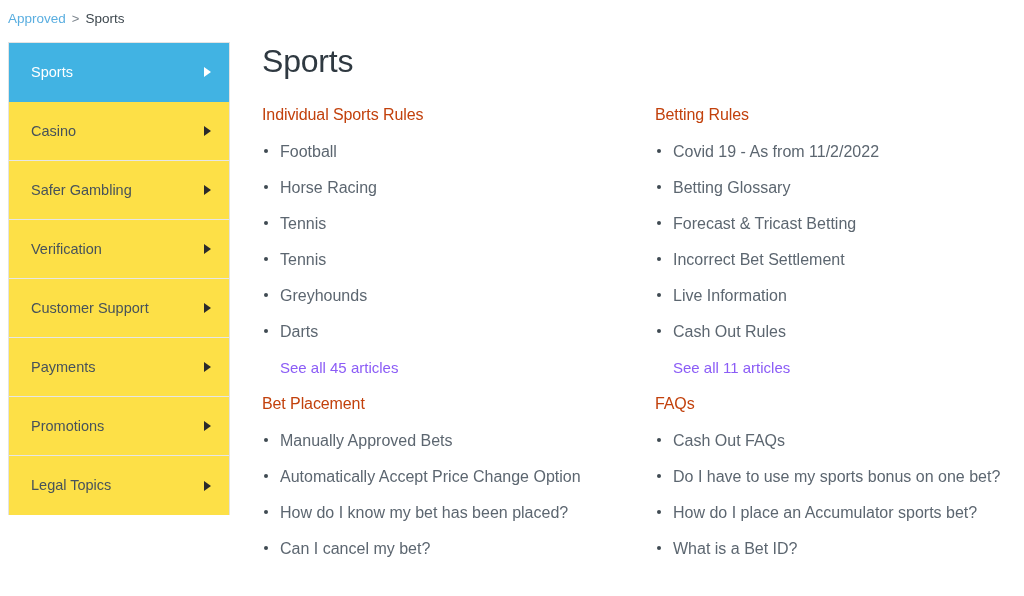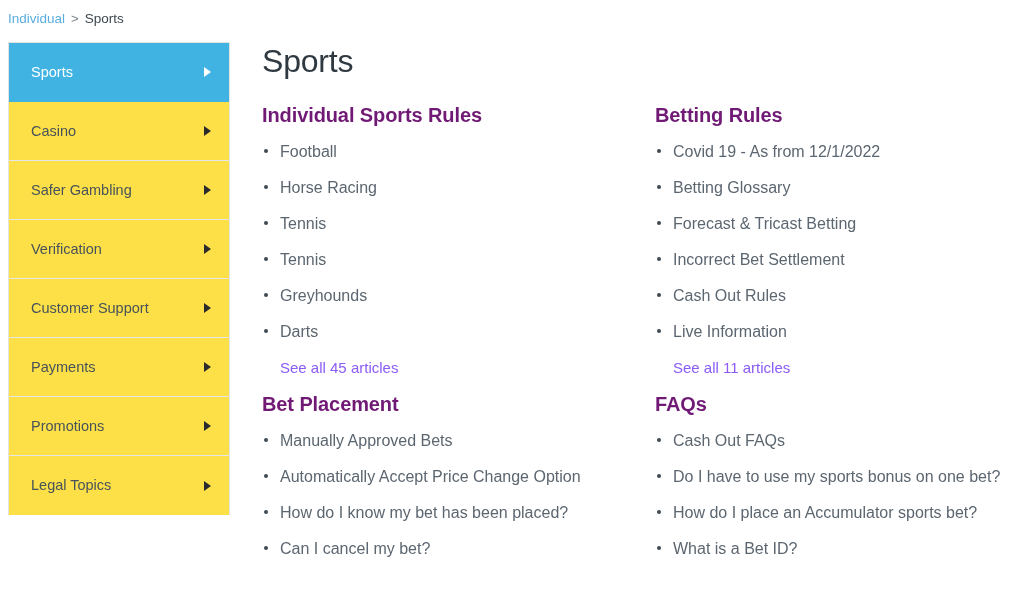--- a/index.html
+++ b/index.html
@@ -101,23 +101,23 @@
   .grid {
     display: grid;
     grid-template-columns: 1fr 1fr;
     column-gap: 24px;
     row-gap: 0;
   }
 
   .category { padding-bottom: 16px; }
 
   .cat-title {
-    font-size: 20px;
-    font-weight: bold;
-    color: #701a75;
+    font-size: 16px;
+    font-weight: normal;
+    color: #c2410c;
     line-height: 22px;
     margin-bottom: 17px;
     letter-spacing: -0.1px;
   }
 
   .cat-list { list-style: none; }
 
   .cat-list li {
     position: relative;
     padding-left: 18px;
@@ -149,21 +149,21 @@
     line-height: 17px;
     color: #8b5cf6;
     text-decoration: none;
     cursor: pointer;
   }
 </style>
 </head>
 <body>
 
 <div class="breadcrumb">
-  <a class="crumb-link" href="#">Individual</a><span class="crumb-sep">&gt;</span><span class="crumb-current">Sports</span>
+  <a class="crumb-link" href="#">Approved</a><span class="crumb-sep">&gt;</span><span class="crumb-current">Sports</span>
 </div>
 
 <div class="page">
 
   <nav class="sidebar" id="sidebar">
       <div class="nav-item active">
         <span class="nav-label">Sports</span>
         <span class="caret"></span>
       </div>
       <div class="nav-item">
@@ -201,26 +201,26 @@
     <div class="grid" id="category-grid">
         <section class="category"><h2 class="cat-title">Individual Sports Rules</h2><ul class="cat-list">
             <li><a href="#">Football</a></li>
             <li><a href="#">Horse Racing</a></li>
             <li><a href="#">Tennis</a></li>
             <li><a href="#">Tennis</a></li>
             <li><a href="#">Greyhounds</a></li>
             <li><a href="#">Darts</a></li>
           </ul><a class="see-all" href="#">See all 45 articles</a></section>
         <section class="category"><h2 class="cat-title">Betting Rules</h2><ul class="cat-list">
-            <li><a href="#">Covid 19 - As from 12/1/2022</a></li>
+            <li><a href="#">Covid 19 - As from 11/2/2022</a></li>
             <li><a href="#">Betting Glossary</a></li>
             <li><a href="#">Forecast &amp; Tricast Betting</a></li>
             <li><a href="#">Incorrect Bet Settlement</a></li>
+            <li><a href="#">Live Information</a></li>
             <li><a href="#">Cash Out Rules</a></li>
-            <li><a href="#">Live Information</a></li>
           </ul><a class="see-all" href="#">See all 11 articles</a></section>
         <section class="category">
           <h2 class="cat-title">Bet Placement</h2>
           <ul class="cat-list">
             <li><a href="#">Manually Approved Bets</a></li>
             <li><a href="#">Automatically Accept Price Change Option</a></li>
             <li><a href="#">How do I know my bet has been placed?</a></li>
             <li><a href="#">Can I cancel my bet?</a></li>
           </ul>
         </section>

